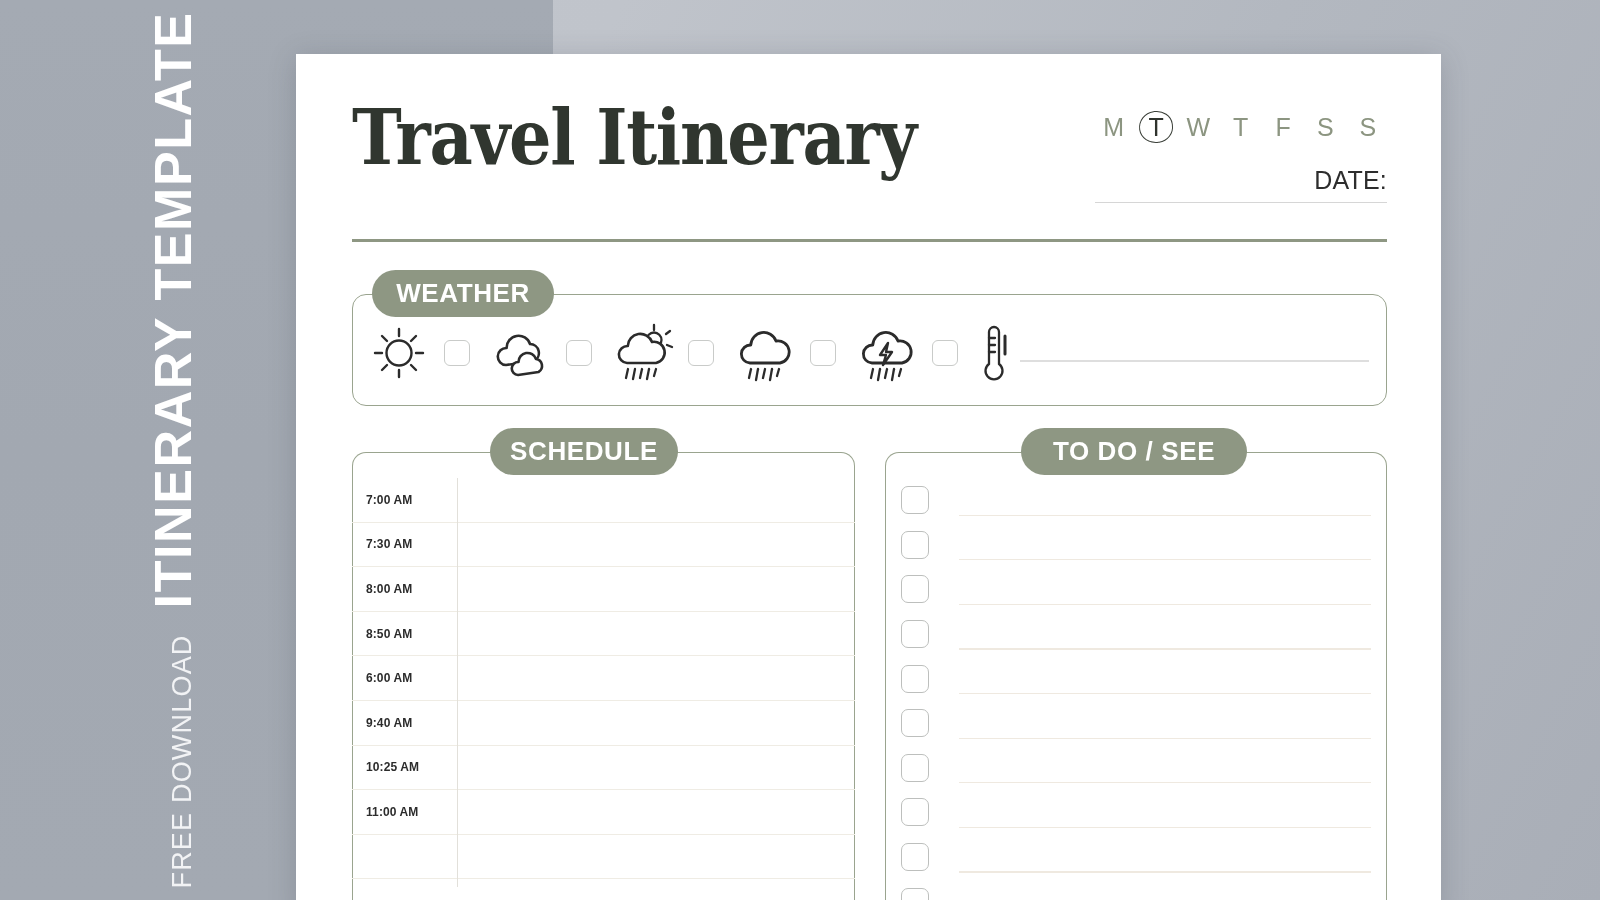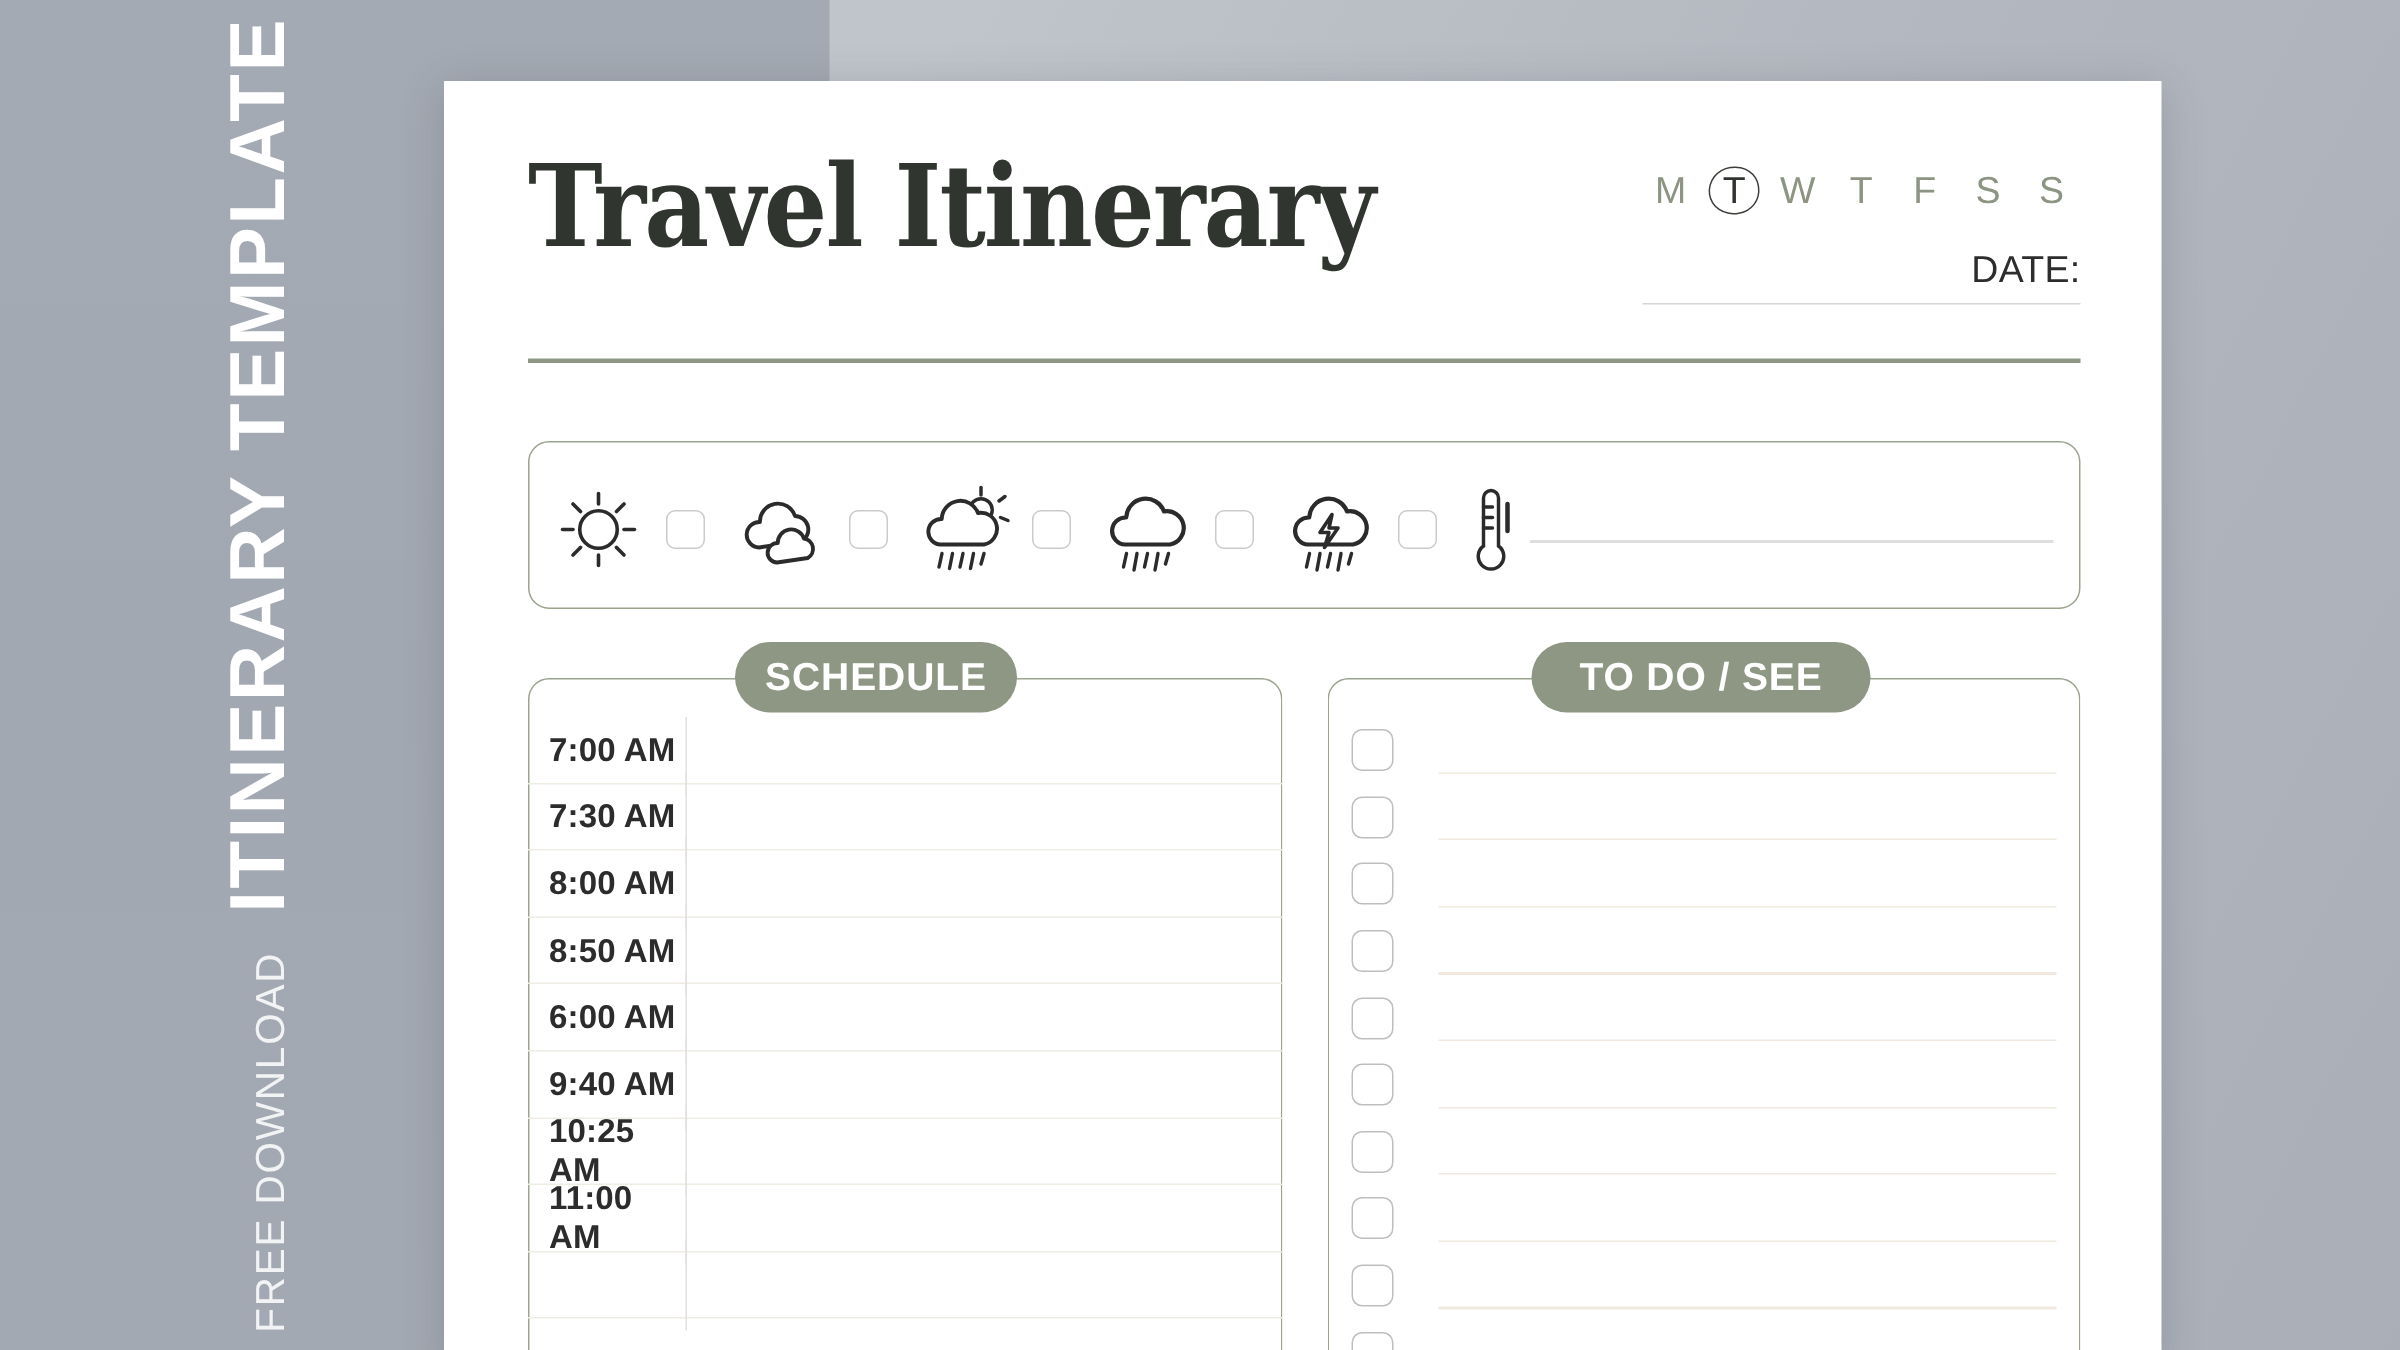--- a/index.html
+++ b/index.html
@@ -251,21 +251,21 @@
   .sched-row {
     position: relative;
     height: 44.6px;
     display: flex;
     align-items: center;
     border-bottom: 1.2px solid #efece4;
   }
   .sched-time {
     width: 105px;
     padding-left: 14px;
-    font-size: 22px;
+    font-size: 12px;
     font-weight: 700;
     color: #2c2c2c;
     letter-spacing: 0.1px;
     flex: none;
   }
   .sched-vline {
     position: absolute;
     left: 105px;
     top: -9px;
     bottom: -9px;
@@ -363,20 +363,21 @@
         <span id="date-label">DATE:</span>
         <span id="date-line"></span>
       </div>
     </div>
 
     <div id="divider"></div>
   </div>
 
   <div class="panel" id="weather-panel">
     <div class="panel-box"></div>
+    <div class="pill" id="weather-pill">WEATHER</div>
 
     <div id="weather-row">
 
       <div class="wx-item">
         <svg class="wx-icon" viewBox="0 0 66 60">
           <g fill="none" stroke="#2b2b2b" stroke-width="2.4" stroke-linecap="round">
             <circle cx="33" cy="30" r="12.5"></circle>
             <line x1="33" y1="6" x2="33" y2="13"></line>
             <line x1="33" y1="47" x2="33" y2="54"></line>
             <line x1="9" y1="30" x2="16" y2="30"></line>

